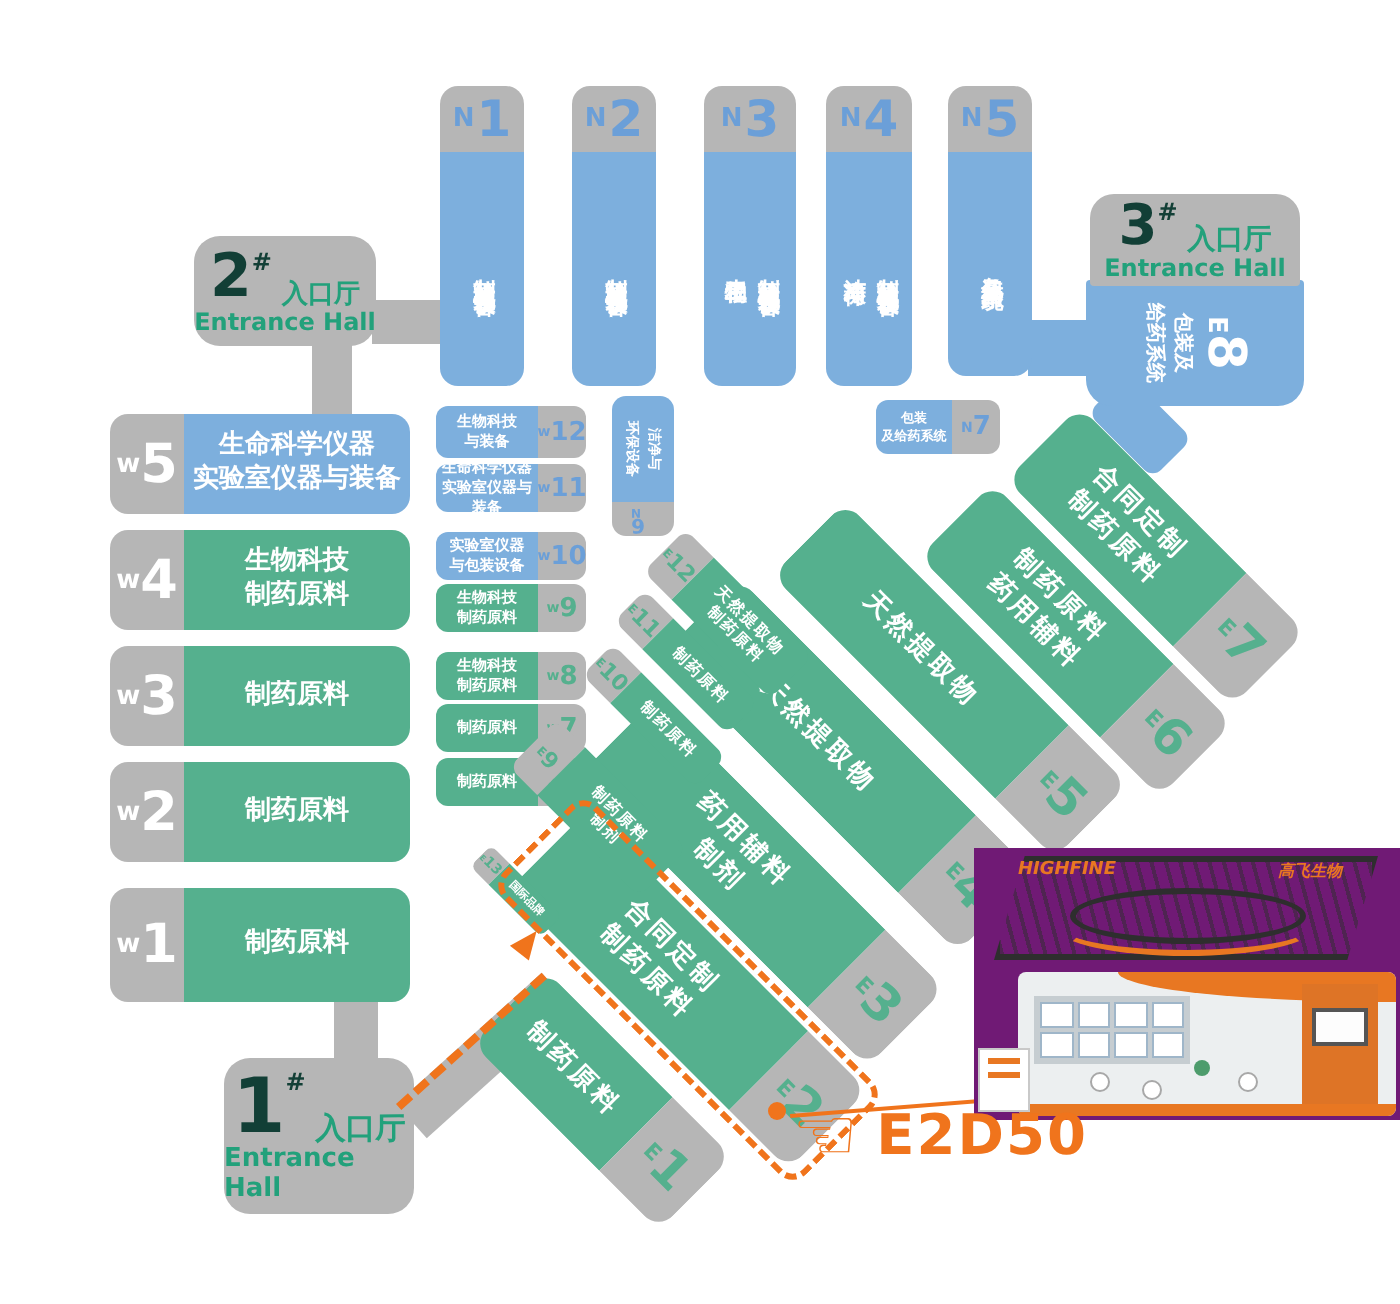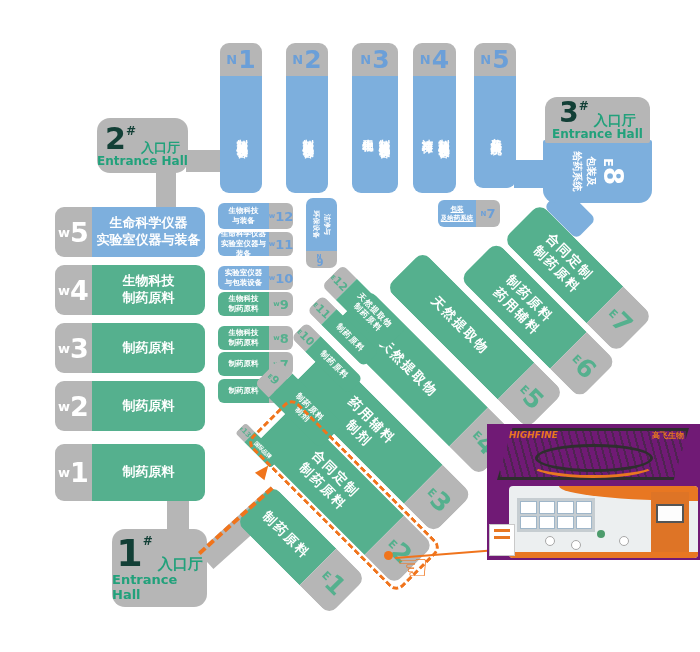--- a/index.html
+++ b/index.html
@@ -71,21 +71,21 @@
   #w6 {left:218px;top:379px;width:75px;height:24px;}
 
   
   #n6{left:306px;top:198px;width:31px;height:70px;display:flex;flex-direction:column;border-radius:7px;overflow:hidden;position:absolute;}
   #n6 .n6bd{flex:1;background:#7dafdd;display:flex;align-items:center;justify-content:center;}
   #n6 .n6txt{transform:rotate(90deg);width:46px;text-align:center;color:#fff;font-weight:bold;font-size:7px;line-height:1.5;}
   #n6 .n6lb{height:17px;background:#b6b6b6;display:flex;align-items:center;justify-content:center;color:#6b9fd8;font-weight:bold;}
   #n6 .n6lb span{transform:rotate(90deg);display:inline-block;}
   #n6 .n6lb .pfx{font-size:6px;} #n6 .n6lb .num{font-size:10px;}
   #n7{left:438px;top:200px;width:62px;height:27px;}
-  #n7 .bd{font-size:6.5px;text-decoration:underline;}
+  #n7 .bd{font-size:6.5px;}
 
   
   .ehall{position:absolute;display:flex;border-radius:10px;overflow:hidden;transform:rotate(45deg);}
   .ehall .bd{flex:1;background:#55b08e;color:#fff;font-weight:bold;display:flex;align-items:center;justify-content:center;text-align:center;font-size:13px;letter-spacing:2px;line-height:1.35;}
   .ehall .lb{width:42px;background:#b6b6b6;color:#55b08e;display:flex;align-items:center;justify-content:center;font-weight:bold;}
   .ehall .lb .pfx{font-size:11px;}
   .ehall .lb .num{font-size:25px;line-height:1;}
   #e1{left:235px;top:524px;width:132px;height:52px;}
   #e2{left:245px;top:467px;width:198px;height:56px;}
   #e3{left:278px;top:414px;width:205px;height:55px;}
@@ -127,21 +127,21 @@
   #heretext{font-size:21px;font-weight:bold;letter-spacing:1px;}
   #boothid{font-size:28px;font-weight:800;margin-left:6px;letter-spacing:1px;}
 
   
   #photo{left:487px;top:424px;width:213px;height:136px;position:absolute;z-index:5;background:#701a75;}
   #truss{left:10px;top:4px;width:192px;height:52px;border:3px solid #2e2e2e;clip-path:polygon(8% 0,100% 0,92% 100%,0 100%);
          background:repeating-linear-gradient(75deg,rgba(46,46,46,.5) 0 2px,transparent 2px 7px);position:absolute;}
   #truss-ring{left:48px;top:20px;width:118px;height:28px;border:3px solid #2e2e2e;border-radius:50%;position:absolute;}
   #truss-ring-o{left:42px;top:26px;width:128px;height:28px;border:3px solid transparent;border-bottom-color:#e87722;border-radius:50%;position:absolute;}
   #brand-en{left:22px;top:6px;font-size:9px;font-style:italic;font-weight:bold;color:#e87722;position:absolute;z-index:2;}
-  #brand-cn{right:16px;top:6px;font-size:8px;font-weight:bold;color:#e87722;position:absolute;z-index:2;}
+  #brand-cn{right:29px;top:6px;font-size:8px;font-weight:bold;color:#e87722;position:absolute;z-index:2;font-style:italic;}
   #booth{left:22px;top:62px;width:189px;height:72px;background:#eceff0;border-radius:4px;overflow:hidden;position:absolute;}
   #canopy{left:50px;top:0;width:139px;height:15px;background:#e87722;border-bottom-left-radius:100% 100%;position:absolute;}
   #tvcol{left:142px;top:6px;width:38px;height:66px;background:#de7426;position:absolute;}
   #tv{left:147px;top:18px;width:28px;height:19px;background:#fdfdfd;border:2px solid #555;position:absolute;}
   #poster-wall{left:8px;top:12px;width:78px;height:34px;background:#c6cdd1;position:absolute;display:grid;grid-template-columns:repeat(4,1fr);gap:2px;padding:3px;}
   #poster-wall i{background:#fff;border:1px solid #9fb6c9;}
   .tbl{width:10px;height:10px;border-radius:50%;background:#fff;border:1px solid #a8a8a8;position:absolute;}
   #plant{left:88px;top:44px;width:8px;height:8px;border-radius:50%;background:#4d9c6c;position:absolute;}
   #floorline{left:0;bottom:0;width:100%;height:6px;background:#e87722;position:absolute;}
   #podium{left:2px;top:100px;width:26px;height:32px;background:#fff;border:1px solid #c9c9c9;position:absolute;}
@@ -476,15 +476,16 @@
       <div id="floorline"></div>
     </div>
     <div id="podium">
         <i></i>
         <i></i>
       </div>
   </div>
 
   <div id="locator">
     <span id="hand" data-bind="locator.hand_icon">☜</span>
+    <span id="boothid" data-bind="locator.booth_id">E2D50</span>
   </div>
 
 </div>
 
 </body></html>

